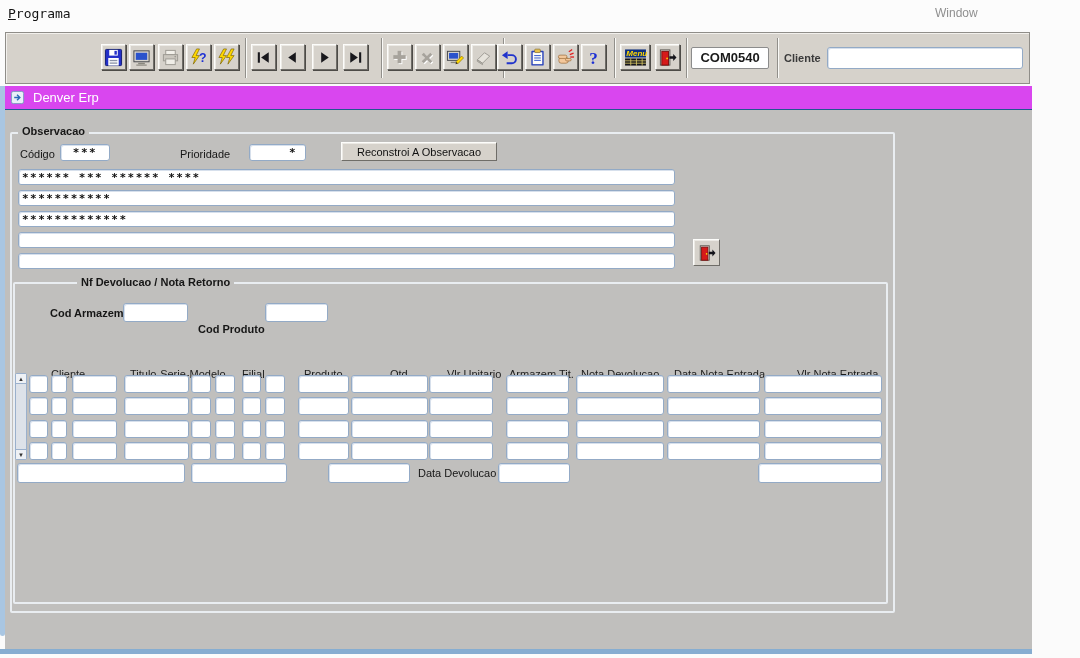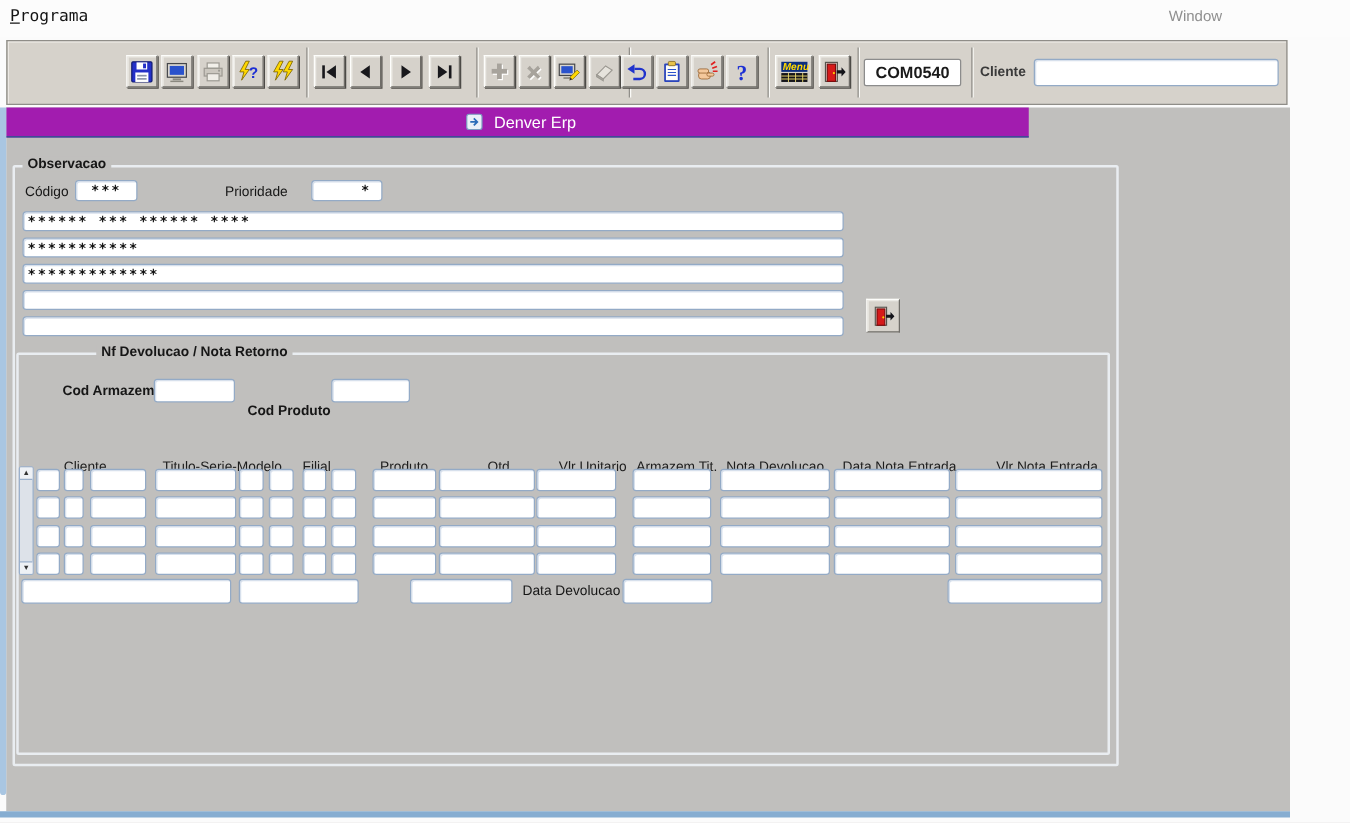--- a/index.html
+++ b/index.html
@@ -28,23 +28,23 @@
   .tb svg { width:19px; height:19px; display:block; }
   .tb.wide { width:30px; }
   .combox { position:absolute; left:685px; top:14px; width:78px; height:22px; background:#fff;
             border:1px solid #8c8c8c; border-radius:2px; font-weight:bold; font-size:13px;
             color:#1a1a1a; text-align:center; line-height:20px; }
   .usr-label { position:absolute; left:778px; top:19px; font-size:11px; font-weight:bold; color:#3a3a3a; }
   .usr-input { position:absolute; left:821px; top:14px; width:196px; height:22px; }
 
   
   .winframe { position:absolute; left:5px; top:86px; width:1027px; height:563px; background:#c0bfbd; }
-  .titlebar { position:absolute; left:0; top:0; width:818px; height:24px; background:#a21caf;
+  .titlebar { position:absolute; left:0; top:0; width:1027px; height:24px; background:#d946ef;
               border-bottom:1px solid #20598f; color:#fff; font-size:13px;
-              display:flex; align-items:center;justify-content:center; }
+              display:flex; align-items:center; }
   .titlebar svg { width:15px; height:15px; margin:0 8px 0 5px; }
   .leftstrip { position:absolute; left:0; top:86px; width:5px; height:550px; background:#a9c6e2;
                border-radius:0 0 4px 4px; }
   .bottomstrip { position:absolute; left:0; top:649px; width:1032px; height:5px; background:#86add1; }
 
   
   .groupbox { position:absolute; border:2px solid #e9edf1; border-radius:2px; }
   .legend { position:absolute; background:#c0bfbd; padding:0 4px; font-size:11px; font-weight:bold; color:#161616; }
 
   
@@ -265,20 +265,21 @@
   <div class="leftstrip"></div>
   <div class="bottomstrip"></div>
 
   <div class="groupbox" style="left:10px; top:132px; width:885px; height:481px"></div>
   <span class="legend" style="left:18px; top:125px">Observacao</span>
 
   <span class="lbl" style="left:20px; top:148px">Código</span>
   <input class="fld stars" style="left: 60px; top: 144px; width: 50px; height: 17px; text-align: center;" value="***">
   <span class="lbl" style="left:180px; top:148px">Prioridade</span>
   <input class="fld stars" style="left: 249px; top: 144px; width: 57px; height: 17px; text-align: right; padding-right: 8px;" value="*">
+  <button class="formbtn" style="left:341px; top:142px; width:156px; height:19px">Reconstroi A Observacao</button>
 
   <input class="fld stars" style="left: 18px; top: 169px; width: 657px; height: 16px;" value="****** *** ****** ****">
   <input class="fld stars" style="left: 18px; top: 190px; width: 657px; height: 16px;" value="***********">
   <input class="fld stars" style="left: 18px; top: 211px; width: 657px; height: 16px;" value="*************">
   <input class="fld stars" style="left: 18px; top: 232px; width: 657px; height: 16px;" value="">
   <input class="fld stars" style="left: 18px; top: 253px; width: 657px; height: 16px;" value="">
 
   <button class="formbtn iconbtn" style="left:693px; top:239px; width:27px; height:27px">
     <svg viewBox="0 0 20 20">
         <rect x="2.5" y="2" width="10" height="16" fill="#e8e6e0" stroke="#55524c"></rect>

